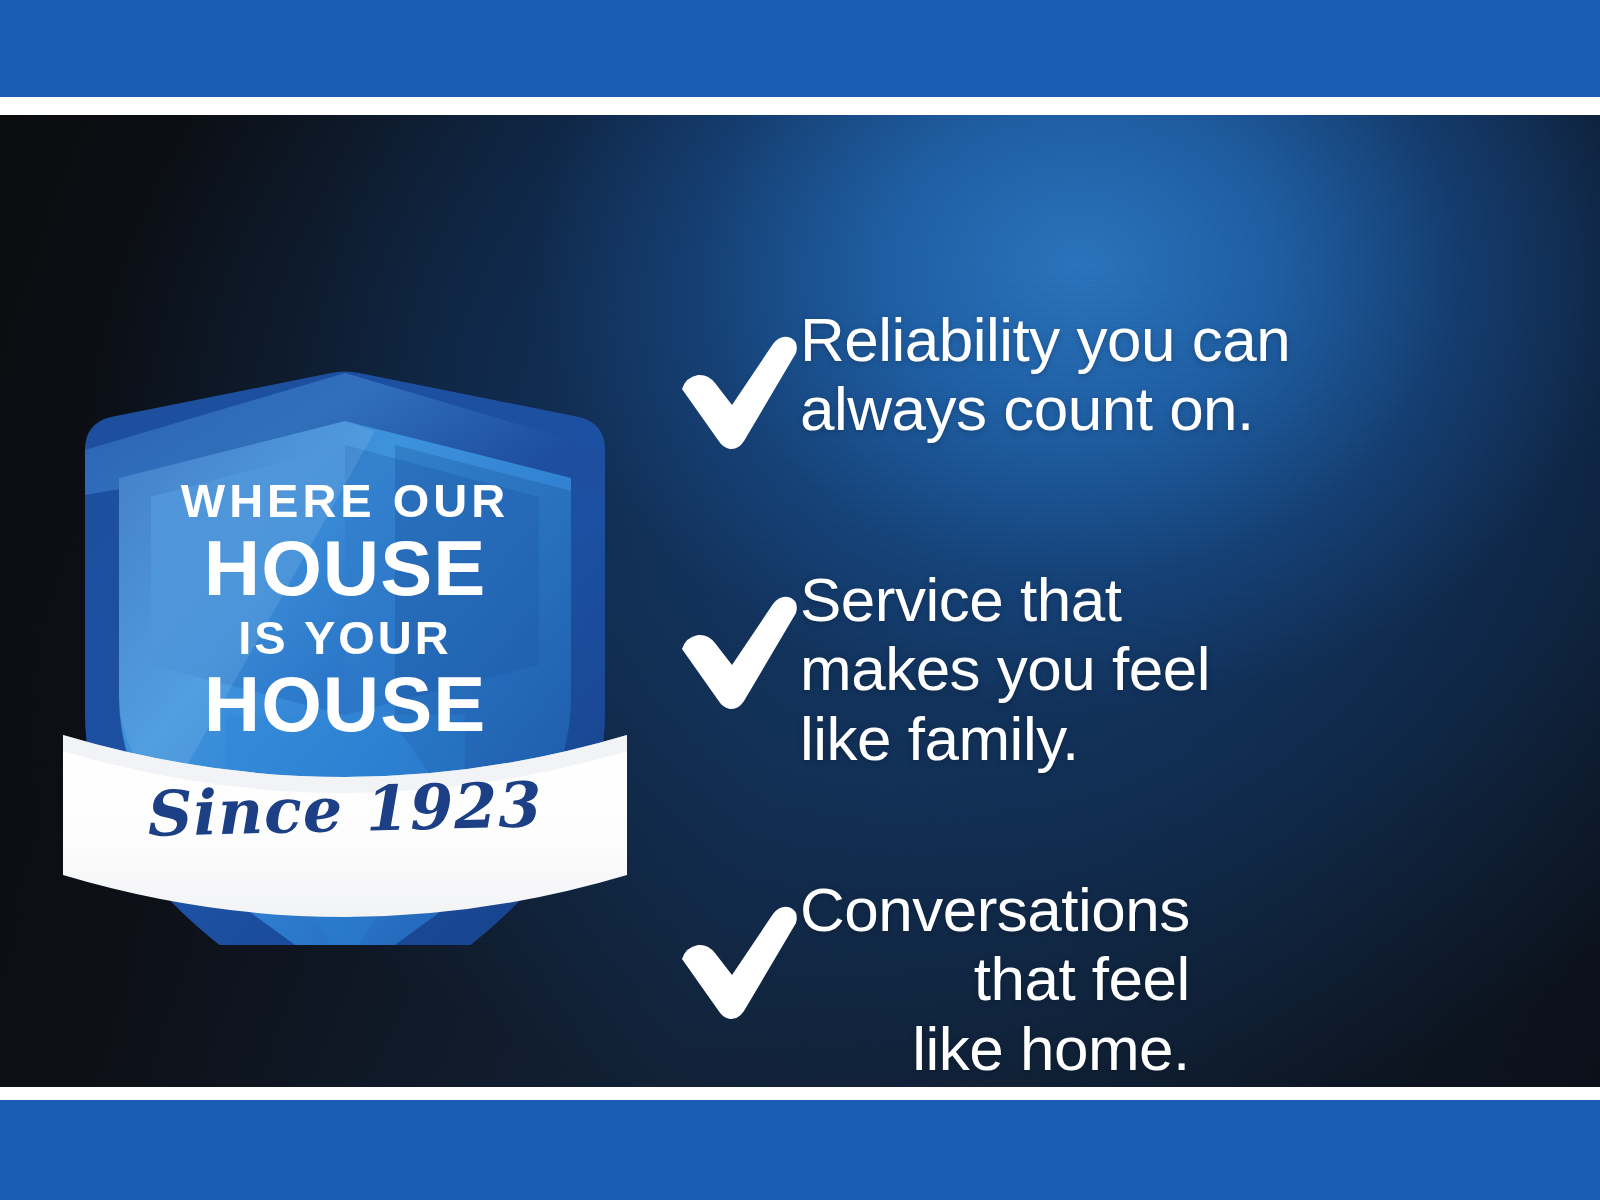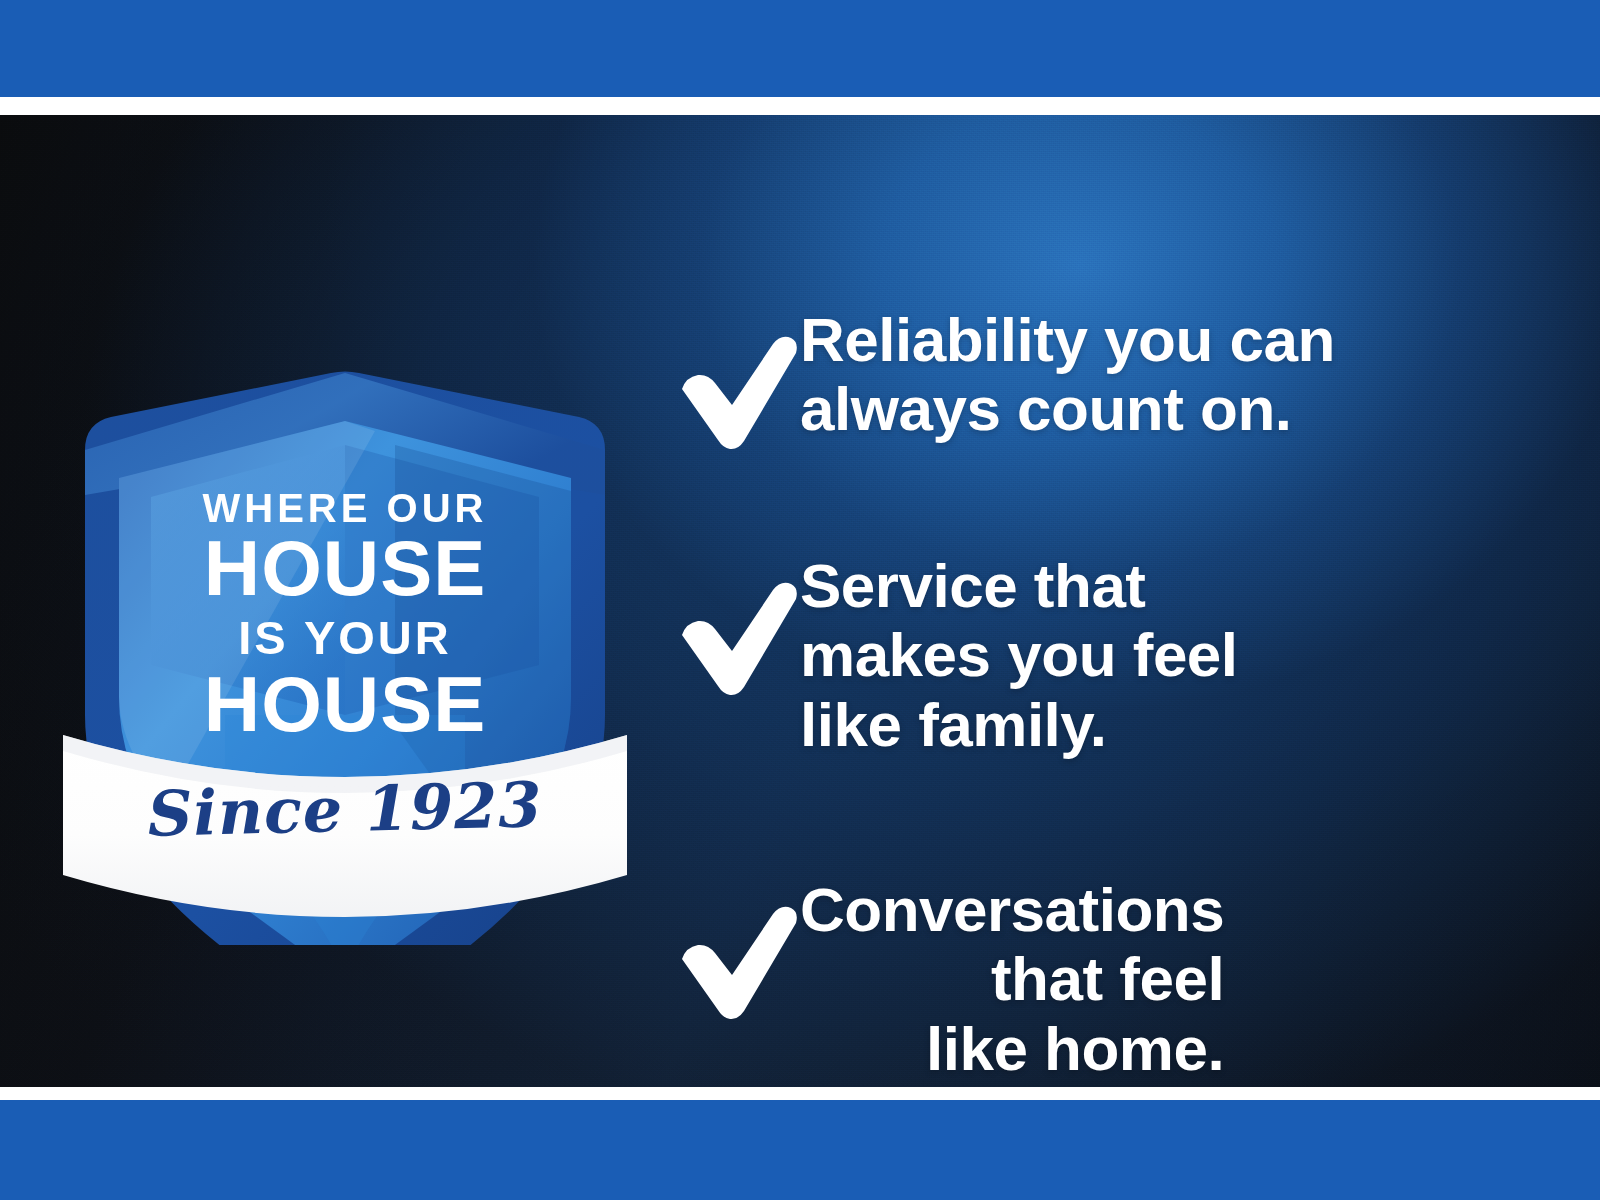--- a/index.html
+++ b/index.html
@@ -101,21 +101,21 @@
     top: 0;
     width: 580px;
     text-align: center;
     color: #ffffff;
     font-family: "Liberation Sans", sans-serif;
     font-weight: 700;
     letter-spacing: 0.5px;
     text-transform: uppercase;
     pointer-events: none;
   }
-  .ln1 { position:absolute; top: 228px; left:0; width:580px; font-size: 40px; letter-spacing: 4px; margin-top: 13px; }
+  .ln1 { position:absolute; top: 228px; left:0; width:580px; font-size: 47px; letter-spacing: 4px; }
   .ln2 { position:absolute; top: 278px; left:0; width:580px; font-size: 78px; letter-spacing: 1px; }
   .ln3 { position:absolute; top: 365px; left:0; width:580px; font-size: 47px; letter-spacing: 3px; }
   .ln4 { position:absolute; top: 414px; left:0; width:580px; font-size: 78px; letter-spacing: 1px; }
 
   .since {
     position: absolute;
     top: 528px;
     left: 0;
     width: 580px;
     text-align: center;
@@ -136,35 +136,35 @@
     top: 190px;
     width: 880px;
   }
   .benefit {
     position: absolute;
     left: 0;
     display: flex;
     align-items: flex-start;
   }
   .b1 { top: 0px; }
-  .b2 { top: 246px; }
+  .b2 { top: 260px; }
   .b3 { top: 570px; text-align: right; }
 
   .check {
     flex: 0 0 auto;
     width: 128px;
     height: 118px;
     margin-top: 28px;
   }
   .check svg { display:block; width:128px; height:118px; }
 
   .benefit-text {
     color: #ffffff;
     font-family: "Liberation Sans", sans-serif;
-    font-weight: 700;
+    font-weight: 400;
     font-size: 62px;
     line-height: 1.12;
     letter-spacing: -0.5px;
     white-space: pre-line;
     text-shadow: 0 2px 6px rgba(0,0,0,0.22);
   }
 </style>
 </head>
 <body>
 

